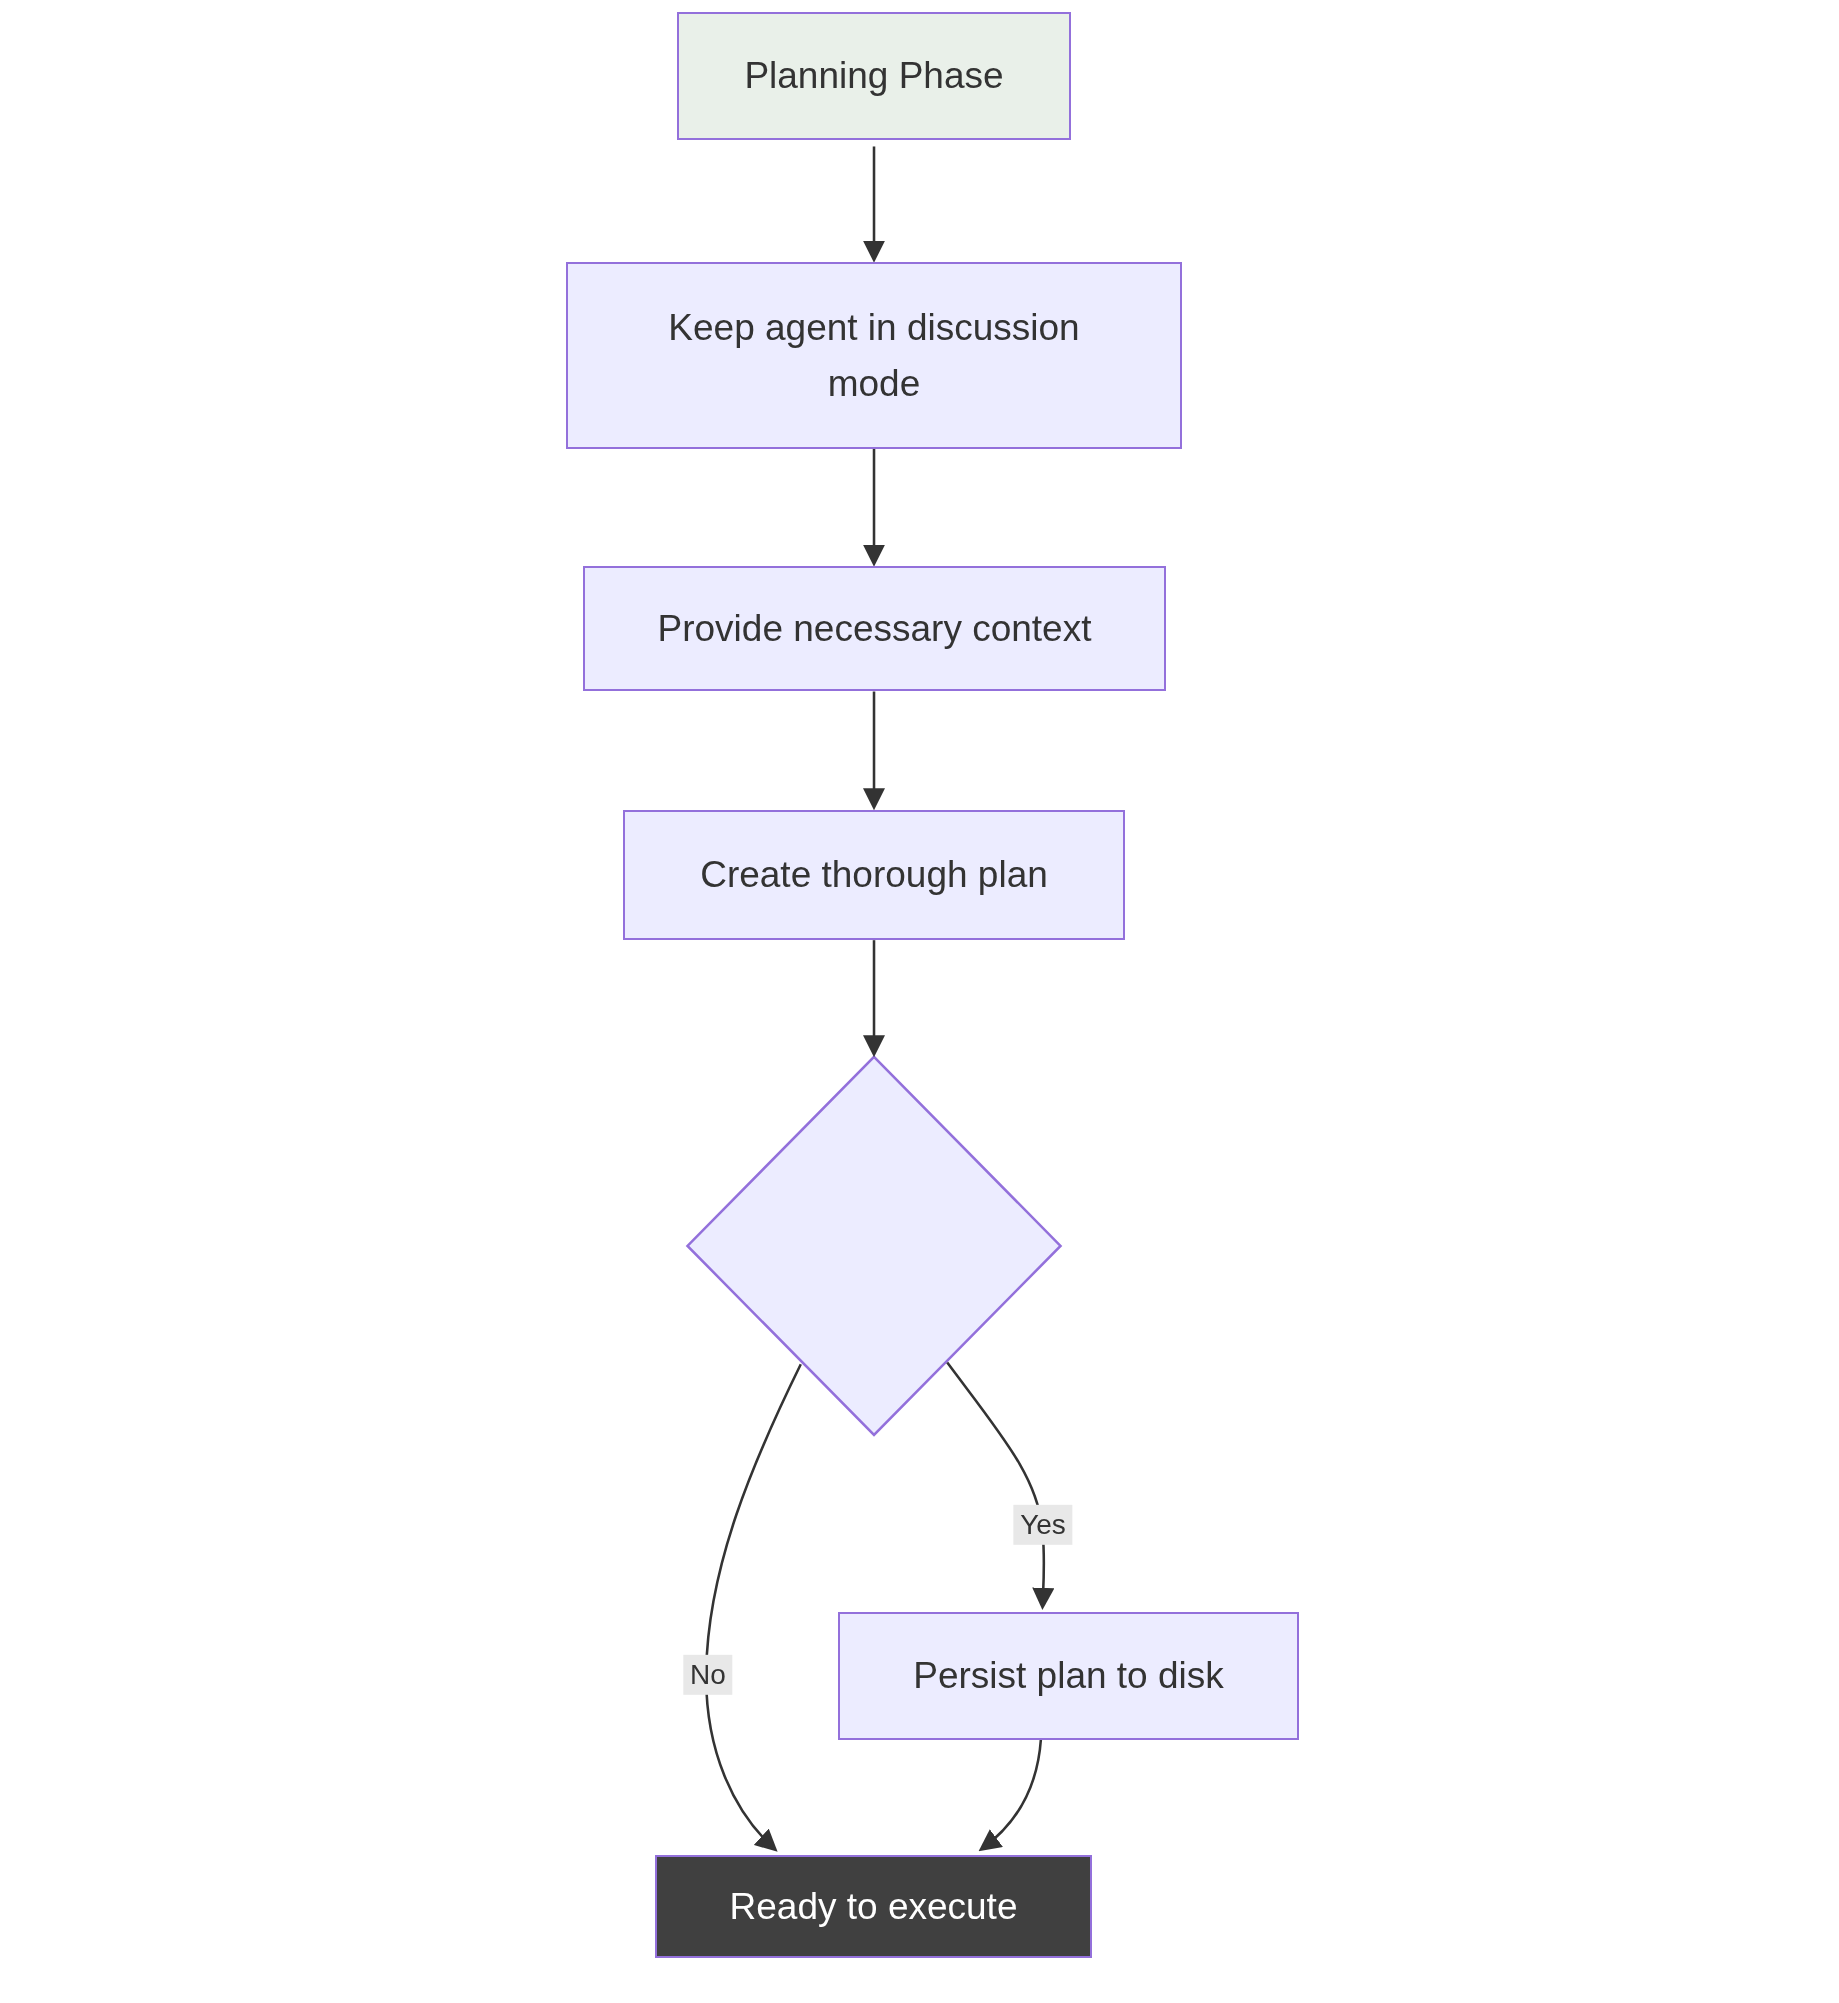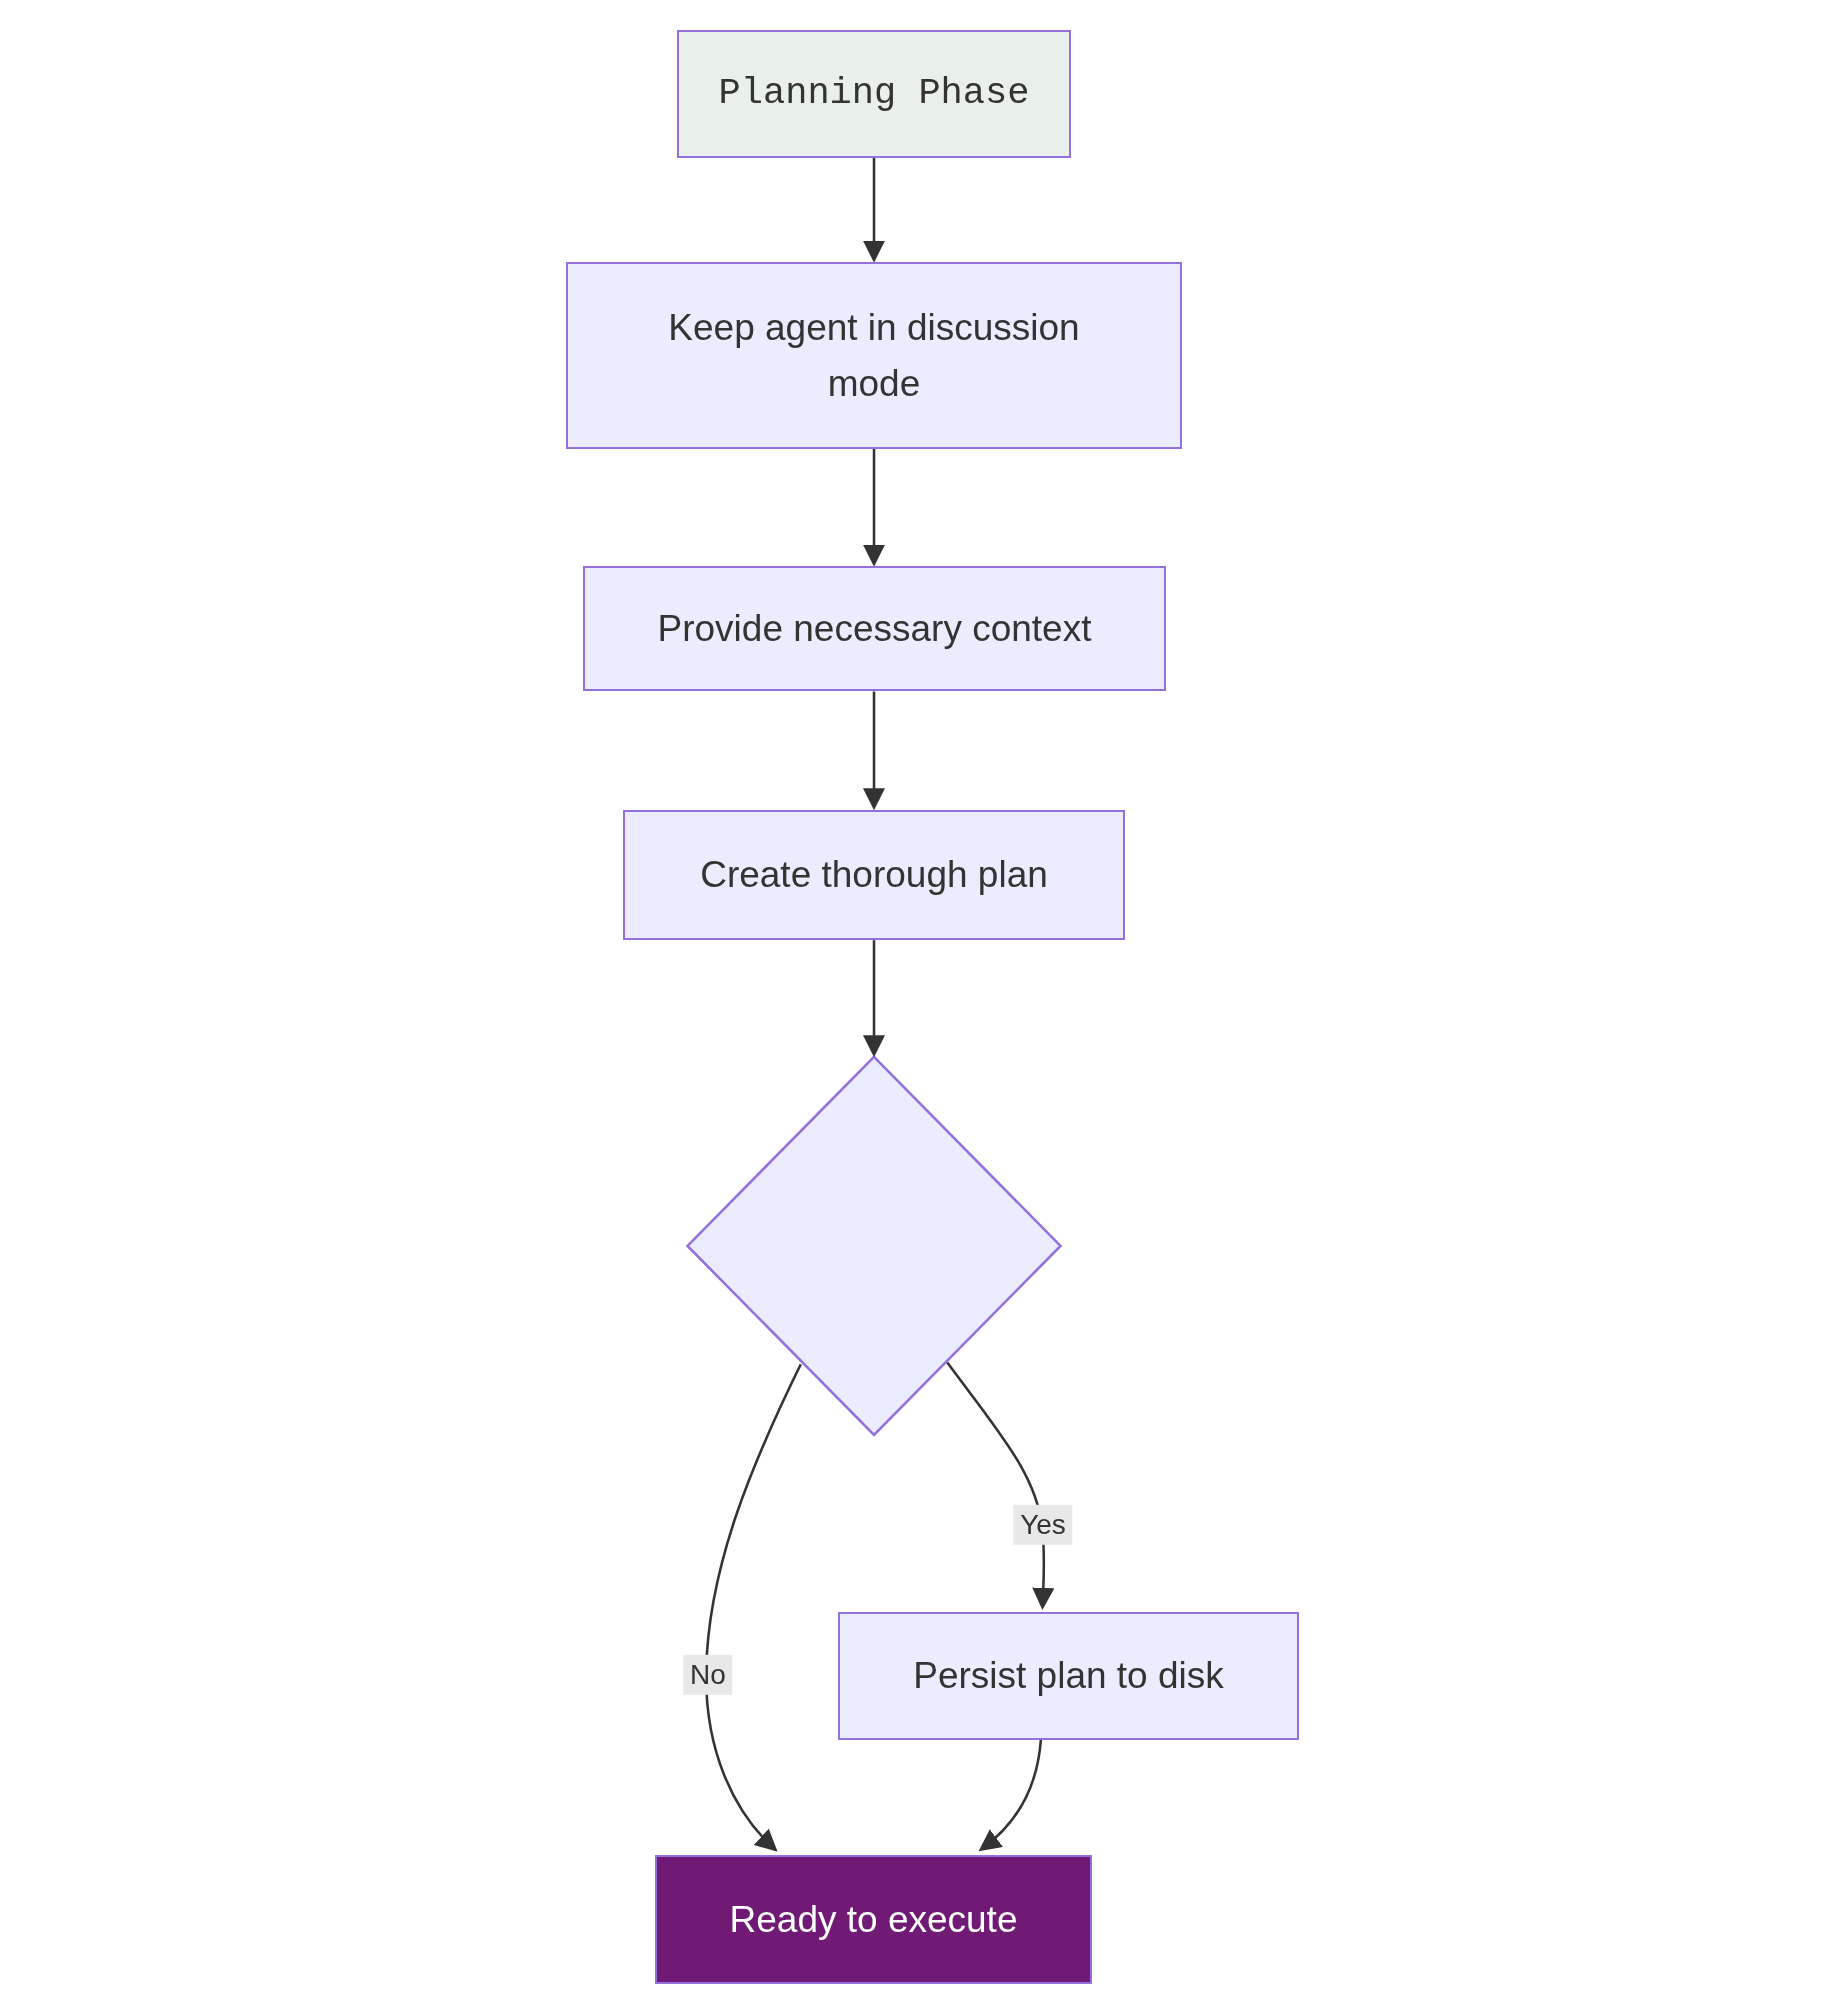--- a/index.html
+++ b/index.html
@@ -24,28 +24,28 @@
     justify-content: center;
     text-align: center;
     box-sizing: border-box;
     font-size: 37px;
     line-height: 1.5;
     background: #ECECFF;
     border: 2.6px solid #9370DB;
     color: #333333;
   }
   .node .label-inner { display: inline-block; }
-  #node-planning   { left: 677px;  top: 30px;   width: 394px; height: 128px; background: #E9F0E9; font-family: Liberation Mono, monospace; }
+  #node-planning   { left: 677px;  top: 12px;   width: 394px; height: 128px; background: #E9F0E9; }
   #node-discussion { left: 566px;  top: 262px;  width: 616px; height: 187px; }
   #node-discussion .label-inner { max-width: 464px; }
   #node-context    { left: 583px;  top: 566px;  width: 583px; height: 125px; }
   #node-plan       { left: 623px;  top: 810px;  width: 502px; height: 130px; }
   #node-persist    { left: 838px;  top: 1612px; width: 461px; height: 128px; }
-  #node-ready      { left: 655px;  top: 1855px; width: 437px; height: 129px;
-                     background: #701a75; color: #ffffff; }
+  #node-ready      { left: 655px;  top: 1855px; width: 437px; height: 103px;
+                     background: #404040; color: #ffffff; }
   .diamond-label {
     position: absolute;
     left: 704px; top: 1185px;
     width: 341px; height: 123px;
     display: flex; align-items: center; justify-content: center;
     text-align: center;
     font-size: 37px;
     color: #333333;
   }
   .edge-label {

